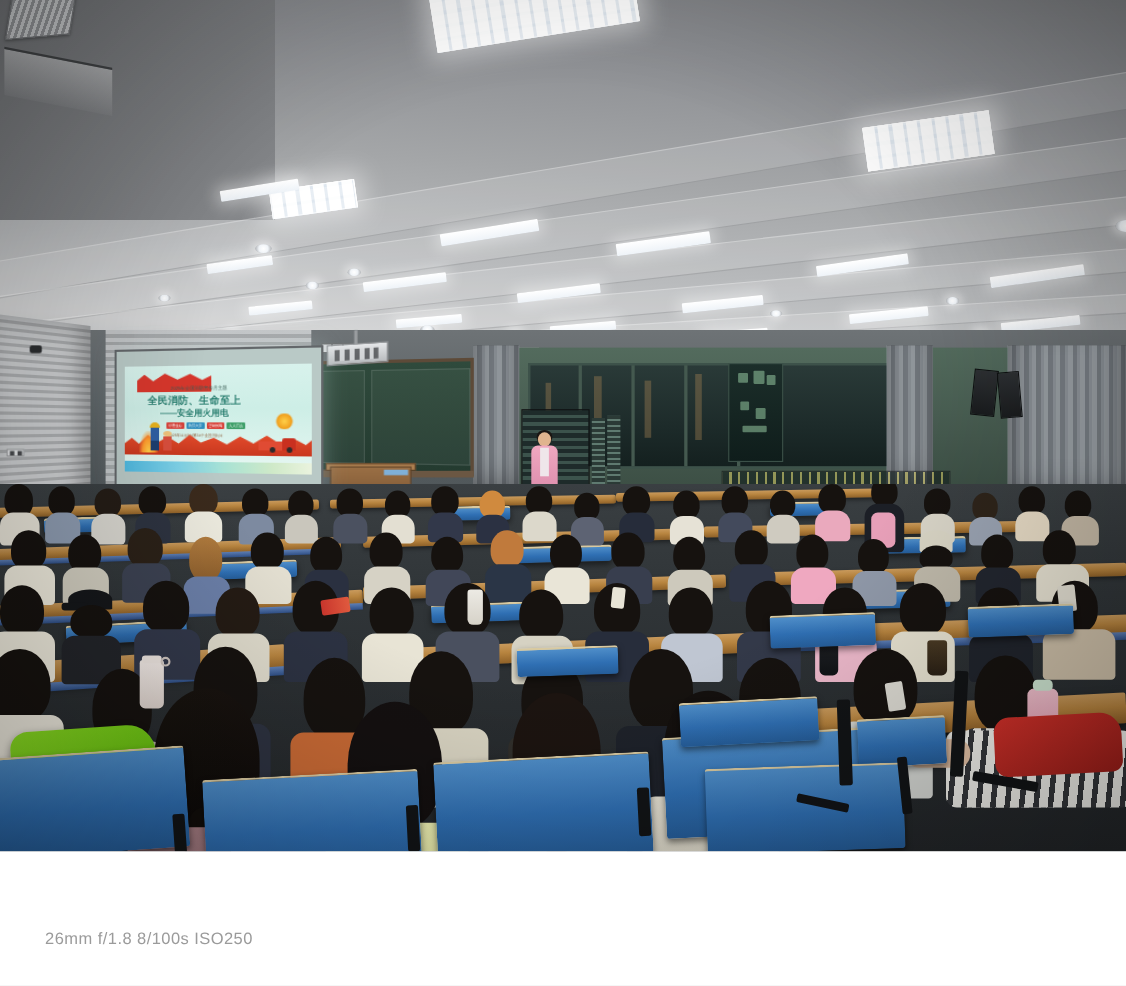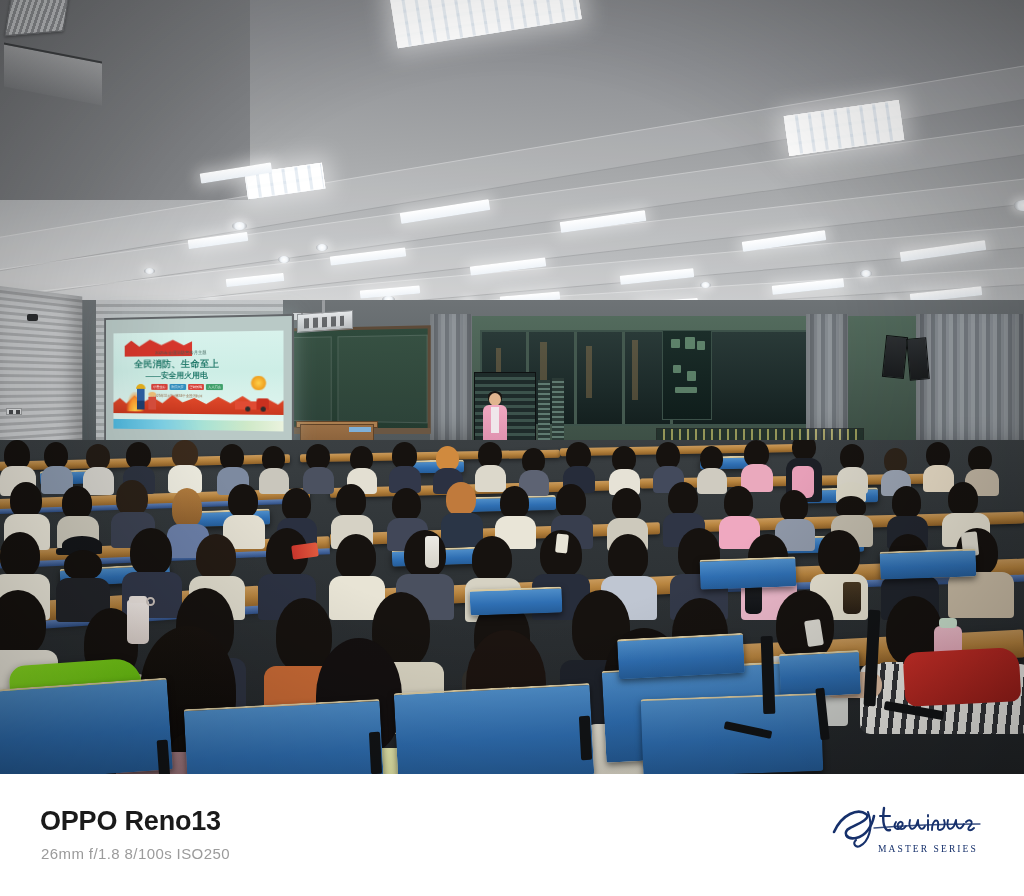--- a/index.html
+++ b/index.html
@@ -844,36 +844,16 @@
       <div class="seatframe" style="left:866px;top:170px;width:12px;height:96px;transform:rotate(3deg);"></div>
       <div class="seatframe" style="left:818px;top:248px;width:9px;height:52px;transform:rotate(-6deg);"></div>
       <div class="seatframe" style="left:884px;top:266px;width:60px;height:9px;transform:rotate(10deg);"></div>
       <div class="seatframe" style="left:724px;top:286px;width:48px;height:8px;transform:rotate(12deg);"></div>
     </div>
 
     <div class="vignette"></div>
   </div>
 
   <div class="caption">
-    <div class="cap-title">OPPO Reno13</div>
     <div class="cap-meta">26mm  f/1.8  8/100s  ISO250</div>
-    <div class="brandmark">
-      <svg width="160" height="48" viewBox="0 0 160 48">
-        <g fill="none" stroke="#16306b" stroke-linecap="round" stroke-linejoin="round">
-          <path d="M6 30 C14 12, 30 6, 38 12 C44 16, 30 22, 22 26 C14 30, 18 38, 28 36 C38 34, 44 24, 46 14" stroke-width="2.6"></path>
-          <path d="M40 10 C46 26, 40 40, 32 44 C28 46, 24 42, 28 38" stroke-width="2.1"></path>
-          <path d="M52 14 L62 14" stroke-width="2"></path>
-          <path d="M56 6 C54 20, 56 30, 62 28" stroke-width="2.4"></path>
-          <path d="M68 20 C64 26, 70 30, 74 24 C76 20, 72 18, 70 22 C68 26, 74 30, 78 24" stroke-width="1.9"></path>
-          <path d="M82 18 C80 26, 84 30, 88 24 L90 18 C90 26, 94 30, 97 24" stroke-width="1.9"></path>
-          <path d="M100 18 L100 28" stroke-width="1.9"></path>
-          <path d="M100 13 L100 14.5" stroke-width="1.9"></path>
-          <path d="M104 28 C104 20, 108 16, 110 20 C111 24, 108 28, 112 28 C116 28, 118 22, 116 18" stroke-width="1.9"></path>
-          <path d="M120 18 C118 26, 122 30, 126 24 L128 18 C128 26, 132 30, 136 22" stroke-width="1.9"></path>
-          <path d="M138 20 C142 16, 146 20, 142 24 C138 28, 142 30, 146 26" stroke-width="1.9"></path>
-          <path d="M46 26 C70 24, 118 22, 152 22" stroke-width="1.3" opacity=".85"></path>
-        </g>
-      </svg>
-      <div class="brand-series">MASTER SERIES</div>
-    </div>
   </div>
 
 </div>
 
 </body></html>

